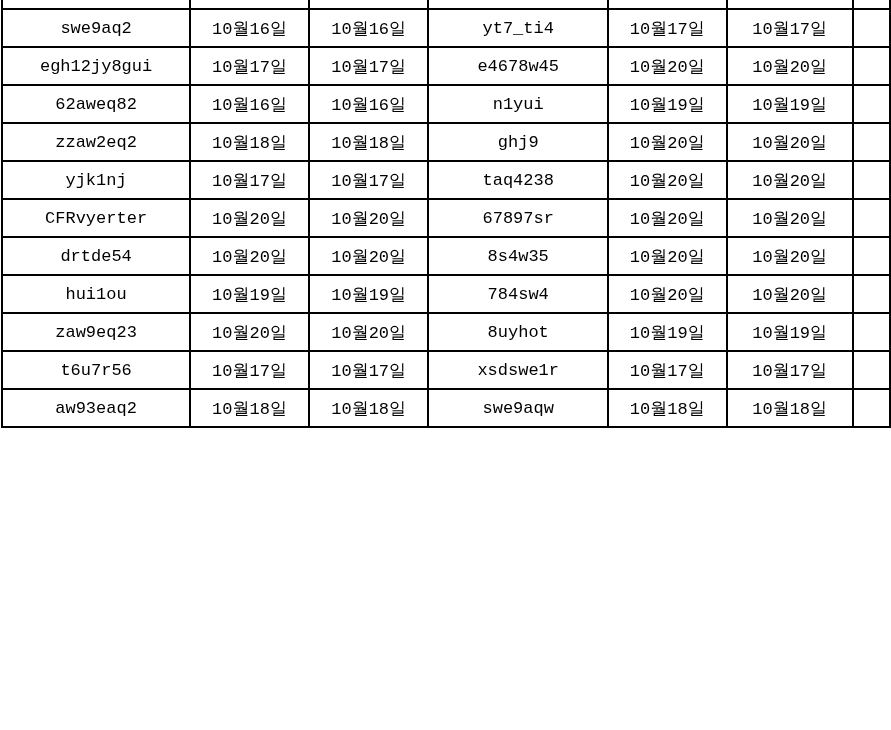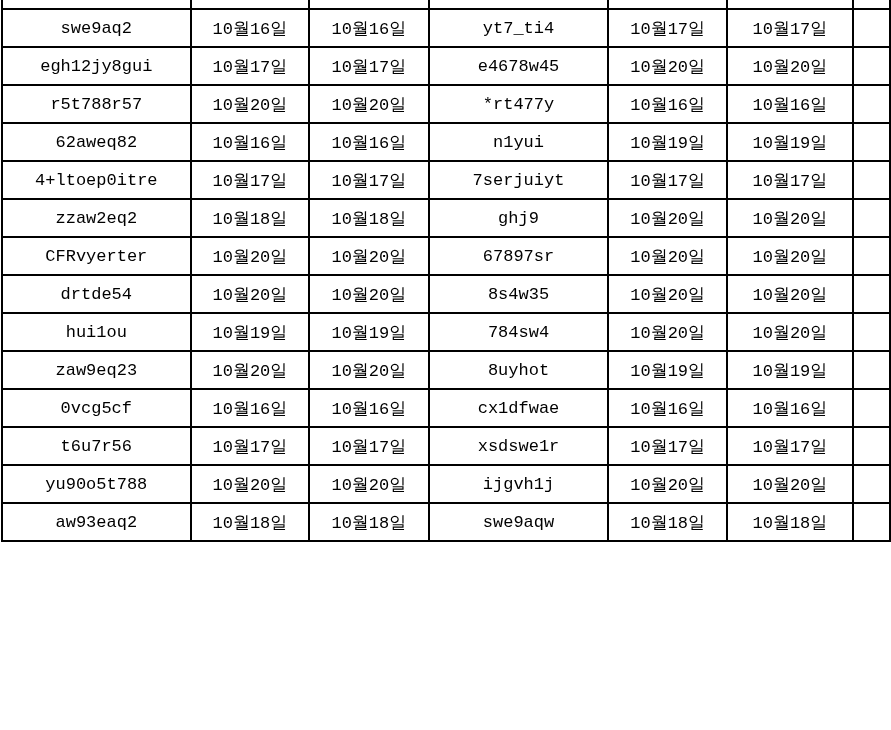--- a/index.html
+++ b/index.html
@@ -80,51 +80,42 @@
       <tr>
         <td>egh12jy8gui</td>
         <td>10월17일</td>
         <td>10월17일</td>
         <td>e4678w45</td>
         <td>10월20일</td>
         <td>10월20일</td>
         <td></td>
       </tr>
       <tr>
-        <td>r5t788r57</td>
-        <td>10월20일</td>
-        <td>10월20일</td>
-        <td>*rt477y</td>
-        <td>10월16일</td>
-        <td>10월16일</td>
-        <td></td>
-      </tr>
-      <tr>
         <td>62aweq82</td>
         <td>10월16일</td>
         <td>10월16일</td>
         <td>n1yui</td>
         <td>10월19일</td>
         <td>10월19일</td>
         <td></td>
       </tr>
       <tr>
-        <td>4+ltoep0itre</td>
-        <td>10월17일</td>
-        <td>10월17일</td>
-        <td>7serjuiyt</td>
-        <td>10월17일</td>
-        <td>10월17일</td>
-        <td></td>
-      </tr>
-      <tr>
         <td>zzaw2eq2</td>
         <td>10월18일</td>
         <td>10월18일</td>
         <td>ghj9</td>
+        <td>10월20일</td>
+        <td>10월20일</td>
+        <td></td>
+      </tr>
+      <tr>
+        <td>yjk1nj</td>
+        <td>10월17일</td>
+        <td>10월17일</td>
+        <td>taq4238</td>
         <td>10월20일</td>
         <td>10월20일</td>
         <td></td>
       </tr>
       <tr>
         <td>CFRvyerter</td>
         <td>10월20일</td>
         <td>10월20일</td>
         <td>67897sr</td>
         <td>10월20일</td>
@@ -152,44 +143,26 @@
       <tr>
         <td>zaw9eq23</td>
         <td>10월20일</td>
         <td>10월20일</td>
         <td>8uyhot</td>
         <td>10월19일</td>
         <td>10월19일</td>
         <td></td>
       </tr>
       <tr>
-        <td>0vcg5cf</td>
-        <td>10월16일</td>
-        <td>10월16일</td>
-        <td>cx1dfwae</td>
-        <td>10월16일</td>
-        <td>10월16일</td>
-        <td></td>
-      </tr>
-      <tr>
         <td>t6u7r56</td>
         <td>10월17일</td>
         <td>10월17일</td>
         <td>xsdswe1r</td>
         <td>10월17일</td>
         <td>10월17일</td>
-        <td></td>
-      </tr>
-      <tr>
-        <td>yu90o5t788</td>
-        <td>10월20일</td>
-        <td>10월20일</td>
-        <td>ijgvh1j</td>
-        <td>10월20일</td>
-        <td>10월20일</td>
         <td></td>
       </tr>
       <tr>
         <td>aw93eaq2</td>
         <td>10월18일</td>
         <td>10월18일</td>
         <td>swe9aqw</td>
         <td>10월18일</td>
         <td>10월18일</td>
         <td></td>

